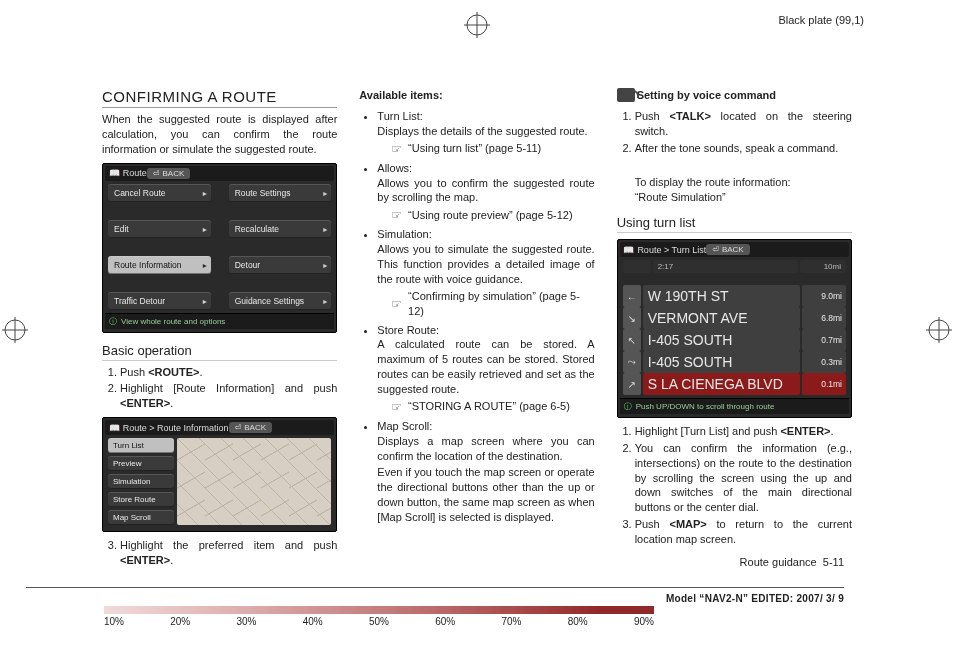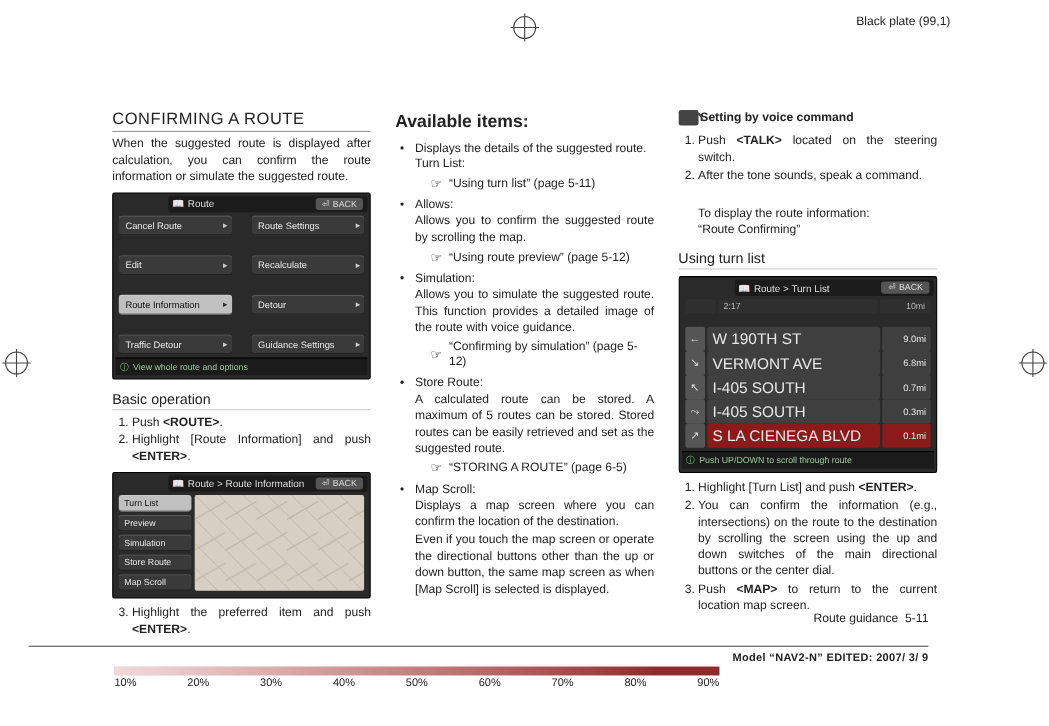--- a/index.html
+++ b/index.html
@@ -14,21 +14,21 @@
   html,body{margin:0;padding:0}
   body{
     font-family:Arial,Helvetica,sans-serif;
     color:var(--ink);
     font-size:11px;
     background:#fff;
     width:954px;height:660px;
     position:relative;
     box-sizing:border-box;
   }
-  .sheet{position:absolute;inset:0;padding:44px 40px 36px 40px;box-sizing:border-box}
+  .sheet{position:absolute;inset:0;padding:32px 40px 36px 40px;box-sizing:border-box}
   .header-right{position:absolute;top:14px;right:90px;font-size:11px}
   .crop-mark{position:absolute;width:26px;height:26px}
   .crop-mark svg{display:block}
   .crop-top{left:50%;top:12px;transform:translateX(-50%)}
   .crop-left{left:2px;top:50%;transform:translateY(-50%)}
   .crop-right{right:2px;top:50%;transform:translateY(-50%)}
 
   .page{
     margin:56px 62px 0 62px;
     display:flex;
@@ -52,34 +52,34 @@
   }
   p{margin:4px 0;line-height:1.35;text-align:justify}
   ol{margin:4px 0 6px 0;padding-left:18px}
   ol li{margin:2px 0;line-height:1.35;text-align:justify}
   ul.bullets{list-style:disc;margin:2px 0;padding-left:18px}
   ul.bullets>li{margin:4px 0;line-height:1.35}
   .ref{display:flex;align-items:center;gap:6px;margin:2px 0 2px 14px;font-size:11px}
   .ref .handicon{font-size:12px}
 
   b.btn{font-weight:700}
-  .avail-head{font-weight:700;margin:0 0 6px 0;font-size:16px}
+  .avail-head{font-weight:700;margin:0 0 6px 0;font-size:11px}
   .voice-head{display:flex;align-items:center;gap:2px;font-weight:700;margin:0 0 6px 0}
   .voice-icon{width:18px;height:14px;background:#444;border-radius:2px;position:relative;display:inline-block}
   .voice-icon::after{content:"";position:absolute;right:-4px;top:2px;width:6px;height:6px;border:2px solid #444;border-left:none;border-bottom:none;border-radius:0 6px 0 0}
 
   
   .shot{
     border:1px solid #000;background:#2a2a2a;border-radius:2px;
     padding:2px 2px 3px 2px;box-sizing:border-box;
     margin:6px 0;
   }
   .shot .titlebar{
-    display:flex;align-items:center;justify-content:space-between;
-    background:var(--panel-black);color:#ddd;font-size:9px;padding:2px 4px;border-radius:2px;margin-left:48px;
+    display:flex;align-items:center;justify-content:flex-start;
+    background:var(--panel-black);color:#ddd;font-size:9px;padding:2px 4px;border-radius:2px;
   }
   .shot .titlebar .back{background:#555;border-radius:3px;padding:1px 6px;font-size:8px;display:flex;align-items:center;gap:3px}
   .shot .menu-grid{display:grid;grid-template-columns:1fr 1fr;gap:18px;padding:3px}
   .shot .menu-btn{
     background:var(--panel-dark);color:#e8e8e8;border-radius:3px;
     font-size:8.5px;padding:4px 6px;white-space:nowrap;overflow:hidden;
     box-shadow:inset 0 1px 0 rgba(255,255,255,.15),inset 0 -1px 0 rgba(0,0,0,.4);
     position:relative;
   }
   .shot .menu-btn.sel{background:var(--panel-highlight);color:#111}
@@ -219,22 +219,22 @@
 
       <ol start="3">
         <li>Highlight the preferred item and push <b class="btn">&lt;ENTER&gt;</b>.</li>
       </ol>
     </div>
 
     <div class="col">
       <p class="avail-head">Available items:</p>
       <ul class="bullets" id="avail-list">
           <li>
+            <div>Turn List:</div>
             <div style="text-align: justify;">Displays the details of the suggested route.</div>
-            <div>Turn List:</div>
             <div class="ref">
               <span class="handicon">☞</span>
               <span>“Using turn list” (page 5-11)</span>
             </div>
           </li>
           <li>
             <div>Allows:</div>
             <div style="text-align: justify;">Allows you to confirm the suggested route by scrolling the map.</div>
             <div class="ref">
               <span class="handicon">☞</span>
@@ -268,21 +268,21 @@
     <div class="col">
       <p class="voice-head">
         <span class="voice-icon"></span>
         <span>Setting by voice command</span>
       </p>
       <ol>
         <li>Push <b class="btn">&lt;TALK&gt;</b> located on the steering switch.</li>
         <li>
           <span>After the tone sounds, speak a command.</span>
           <div style="margin-top:20px">To display the route information:</div>
-          <div>“Route Confirming”</div>
+          <div>“Route Simulation”</div>
         </li>
       </ol>
 
       <h3 class="sub">Using turn list</h3>
 
       <div class="shot" style="width:100%">
         <div class="titlebar">
           <span>📖 <span>Route &gt; Turn List</span></span>
           <span class="back">⏎<span>BACK</span></span>
         </div>

